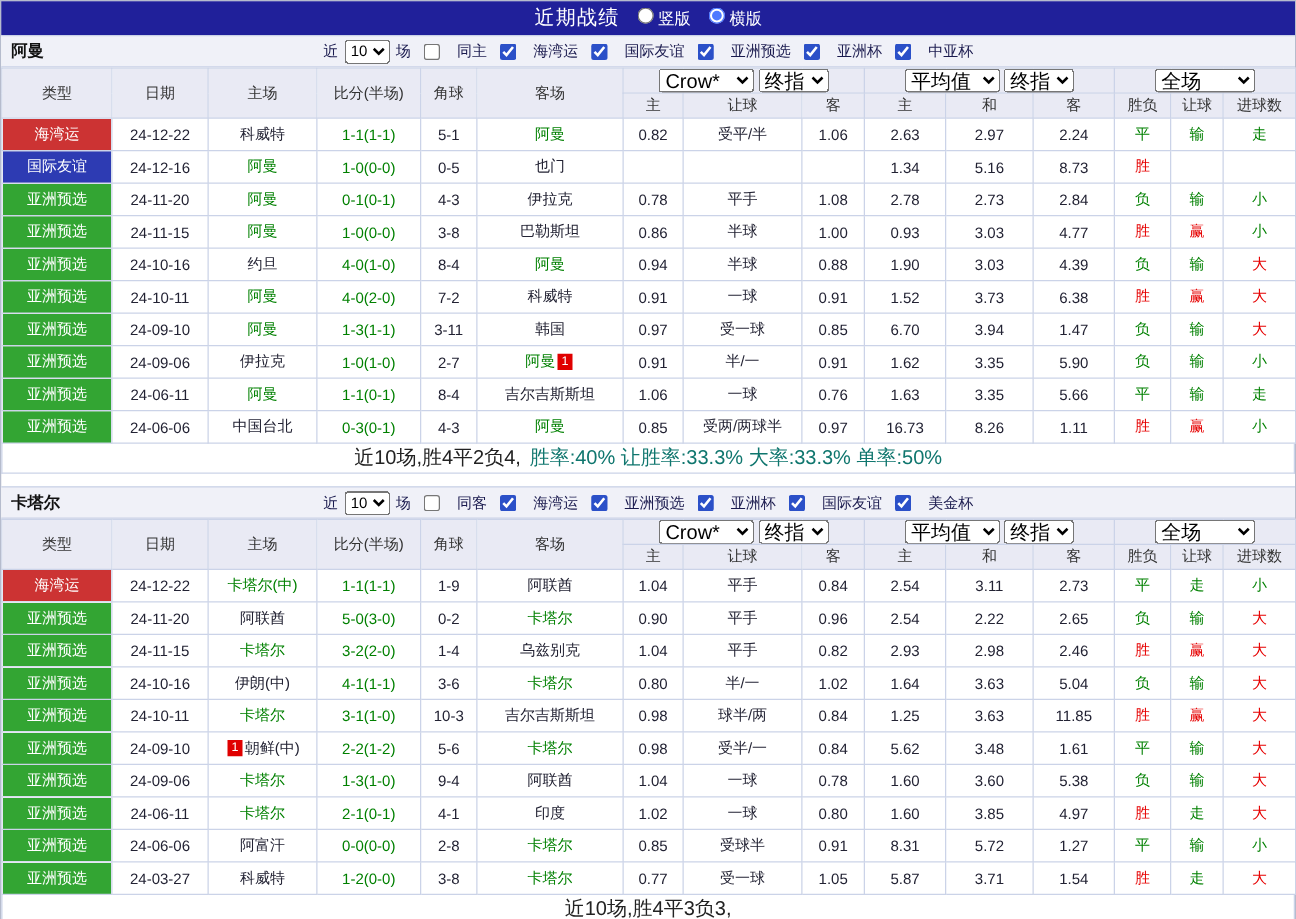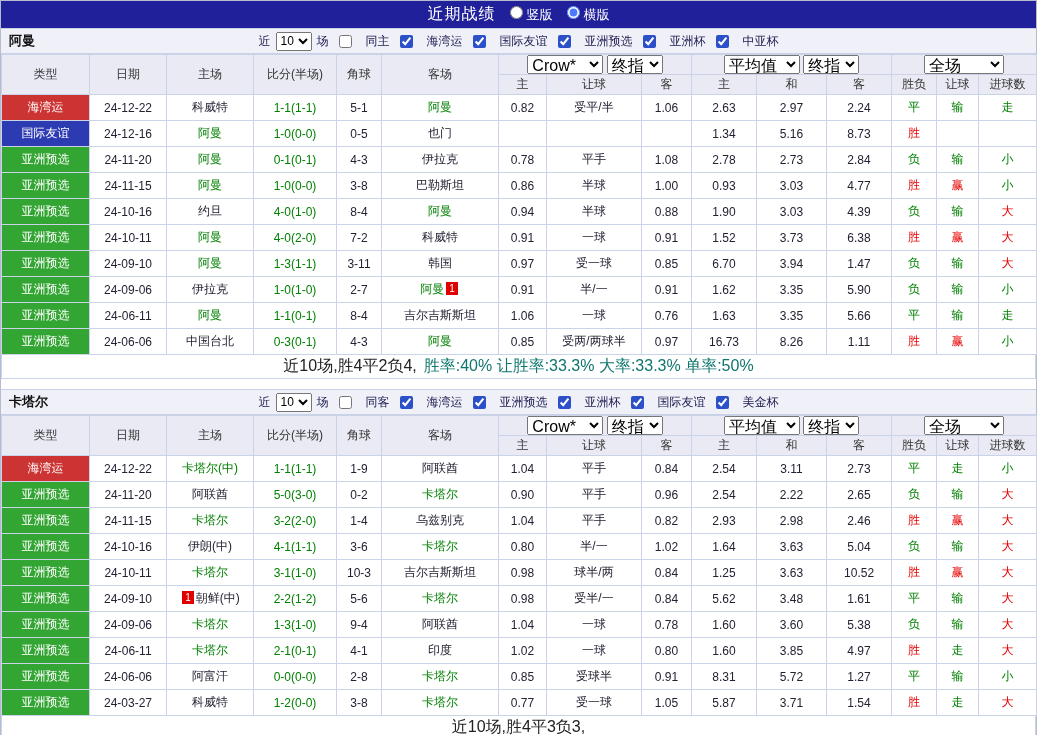--- a/index.html
+++ b/index.html
@@ -472,21 +472,21 @@
             <td>24-10-11</td>
             <td class="team focus">卡塔尔</td>
             <td class="score">3-1(1-0)</td>
             <td>10-3</td>
             <td class="team ">吉尔吉斯斯坦</td>
             <td>0.98</td>
             <td>球半/两</td>
             <td>0.84</td>
             <td>1.25</td>
             <td>3.63</td>
-            <td>10.52</td>
+            <td>11.85</td>
             <td class="res-red">胜</td>
             <td class="res-red">赢</td>
             <td class="res-red">大</td>
           </tr>
           <tr>
             <td class="type type-green">亚洲预选</td>
             <td>24-09-10</td>
             <td class="team "><span class="badge">1</span>朝鲜(中)</td>
             <td class="score">2-2(1-2)</td>
             <td>5-6</td>

